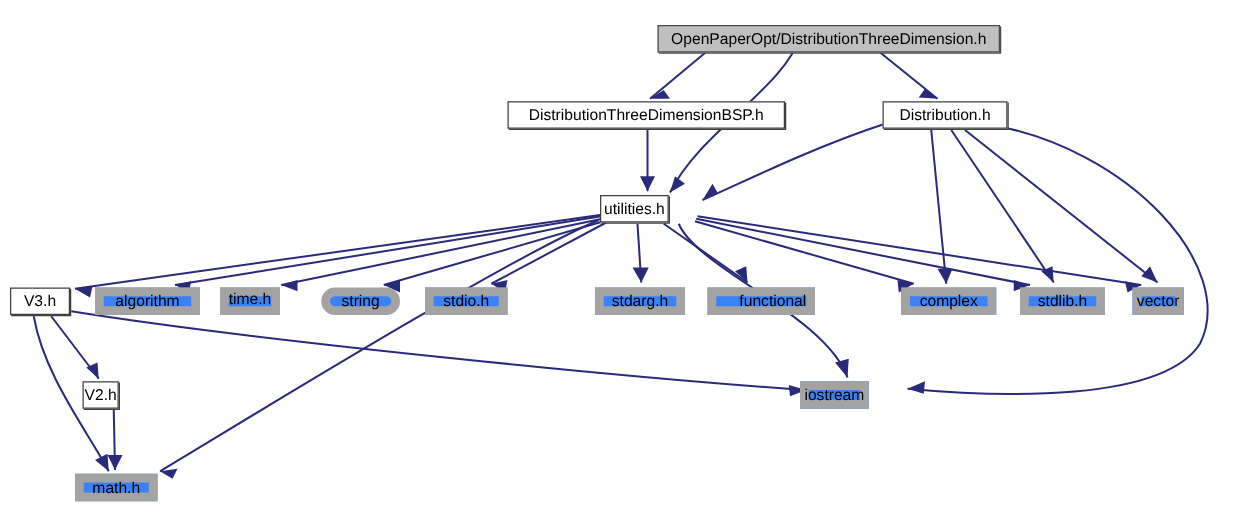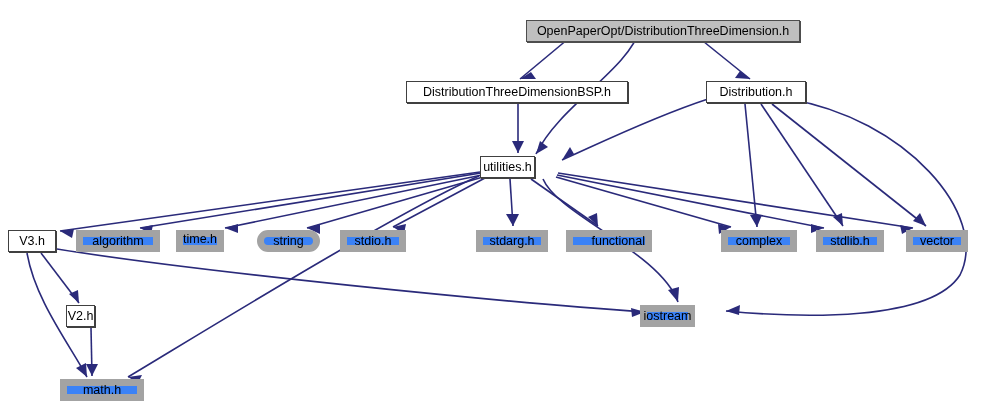--- a/index.html
+++ b/index.html
@@ -151,26 +151,26 @@
       </div>
       <div class="node" style="left: 566px; top: 230px; width: 86px; height: 22px; justify-content: flex-end;">
         <span class="node-label">functional</span>
       </div>
       <div class="node" style="left: 721px; top: 230px; width: 76px; height: 22px;">
         <span class="node-label">complex</span>
       </div>
       <div class="node" style="left: 816px; top: 230px; width: 68px; height: 22px;">
         <span class="node-label">stdlib.h</span>
       </div>
-      <div class="node" style="left: 906px; top: 230px; width: 62px; height: 22px;">
+      <div class="node" style="left: 906px; top: 230px; width: 41px; height: 22px;">
         <span class="node-label">vector</span>
       </div>
       <div class="node strong" style="left: 66px; top: 305px; width: 29px; height: 22px;">
         <span class="node-label">V2.h</span>
       </div>
       <div class="node" style="left: 640px; top: 305px; width: 55px; height: 22px;">
         <span class="node-label">iostream</span>
       </div>
-      <div class="node" style="left: 60px; top: 379px; width: 84px; height: 22px;">
+      <div class="node" style="left: 60px; top: 379px; width: 66px; height: 22px;">
         <span class="node-label">math.h</span>
       </div>
     </div>
 </div>
 
 </body></html>

